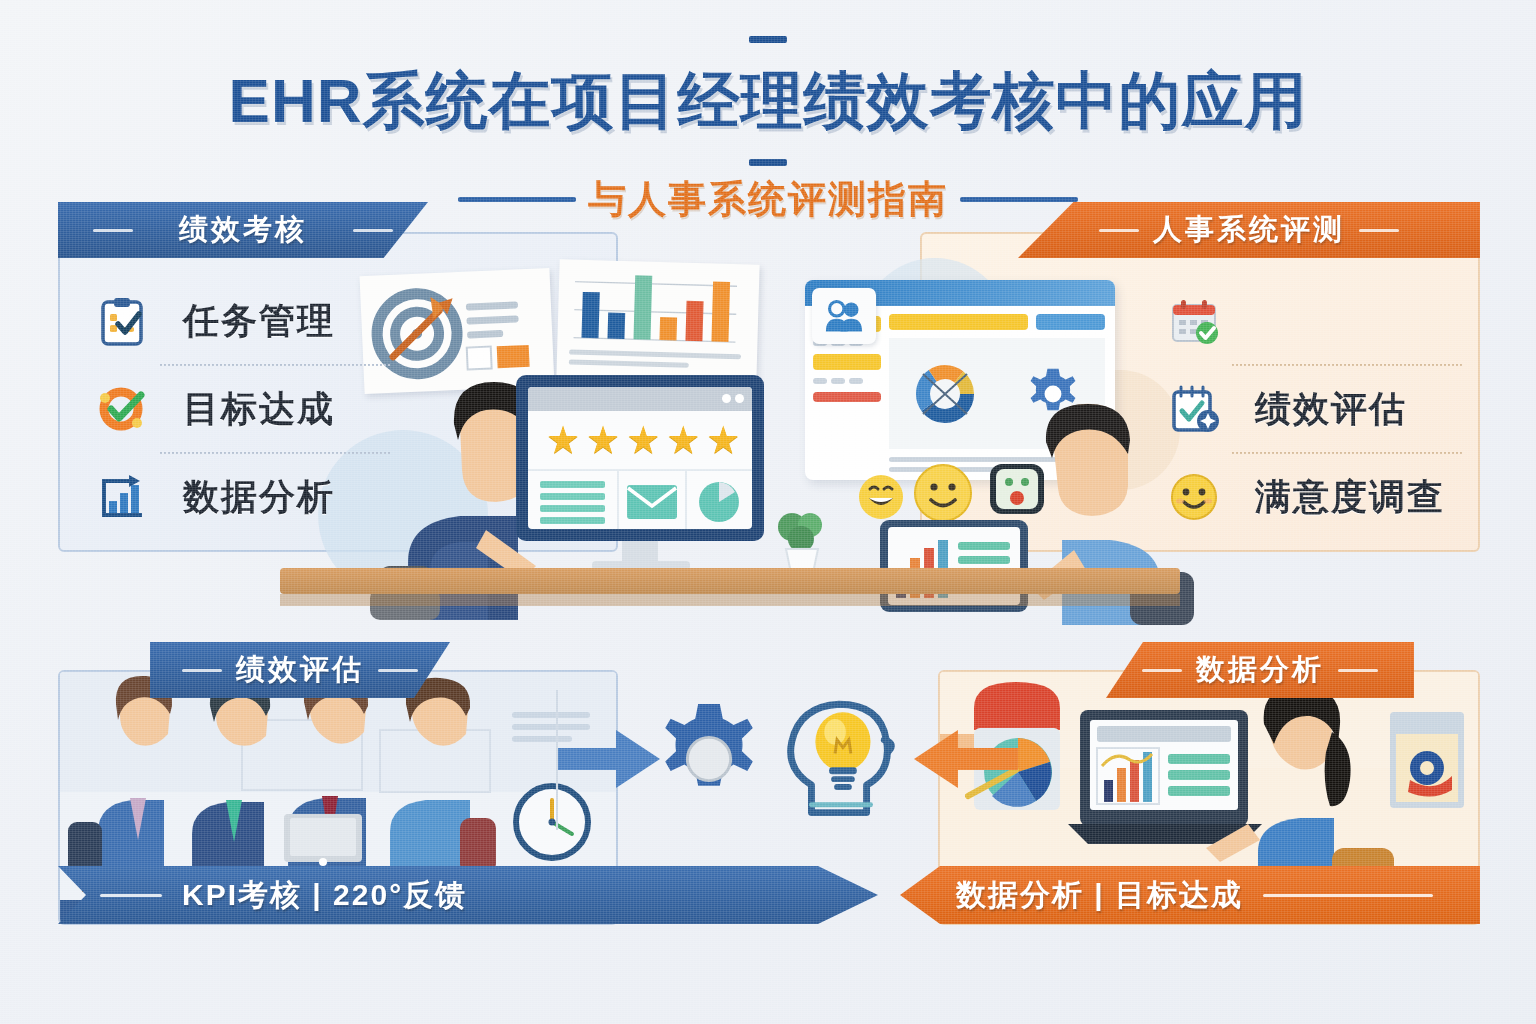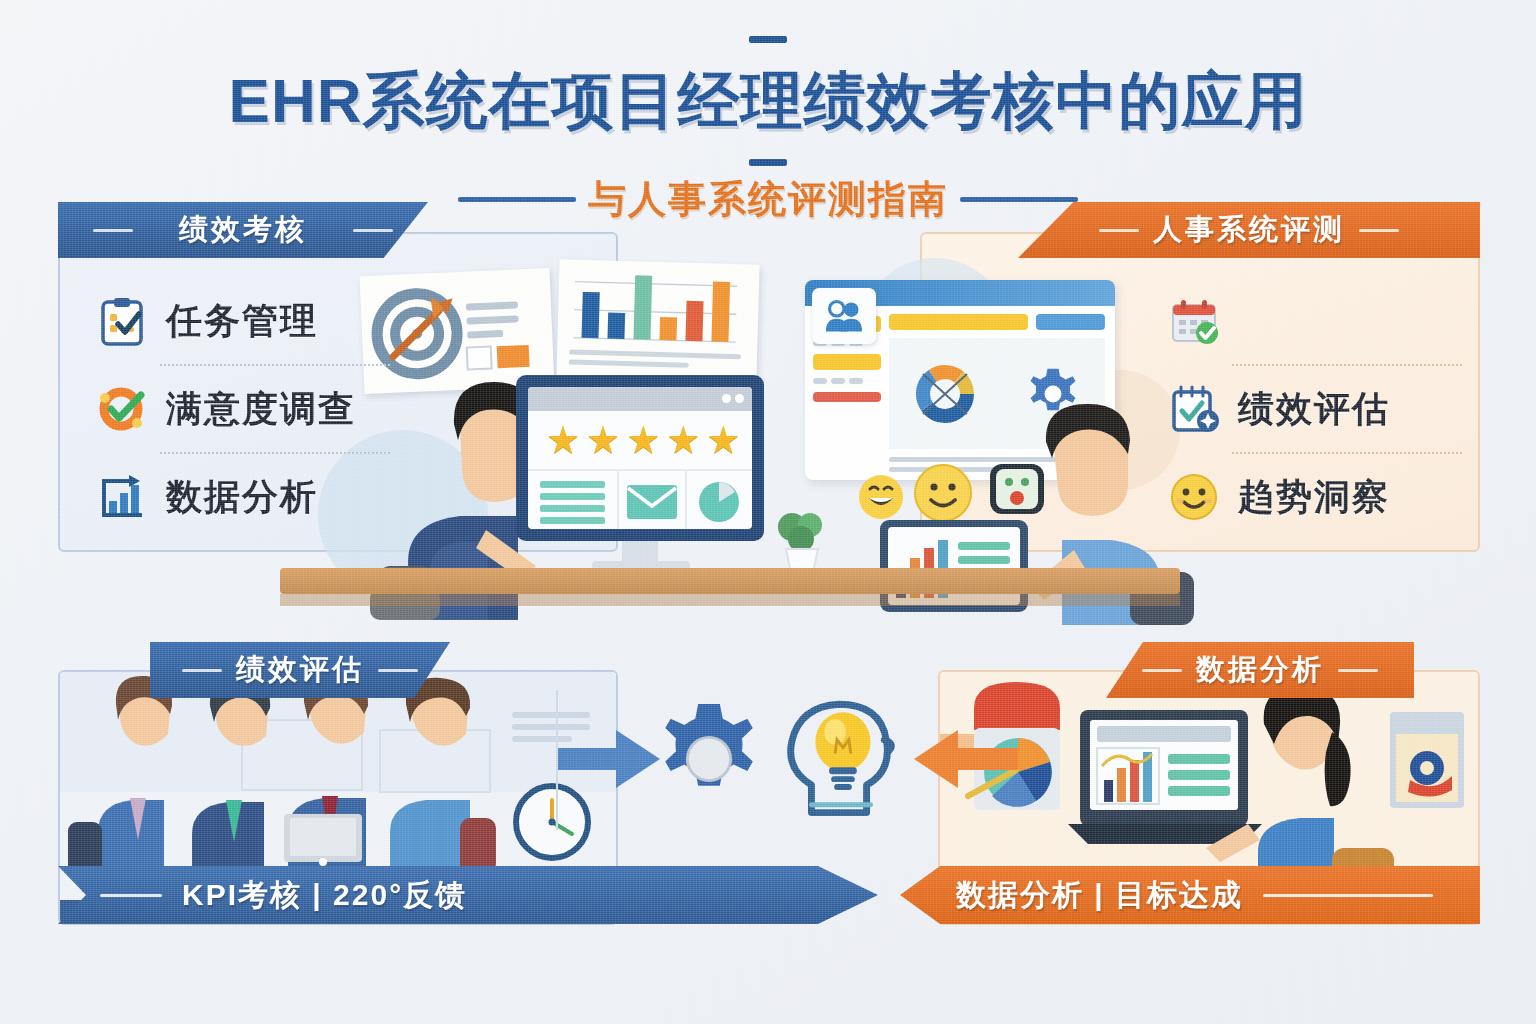--- a/index.html
+++ b/index.html
@@ -47,21 +47,21 @@
     text-shadow:1px 2px 2px rgba(0,0,0,.22); z-index:5;
   }
   .tab .bar{ width:40px; height:3px; background:rgba(255,255,255,.8); border-radius:2px; }
   .tab-blue{ background:linear-gradient(180deg,#3a6cae 0%,#2a558e 100%); }
   .tab-orange{ background:linear-gradient(180deg,#ea7228 0%,#d85f15 100%); }
   .tab-r{ clip-path:polygon(0 0,100% 0,88% 100%,0 100%); }
   .tab-l{ clip-path:polygon(12% 0,100% 0,100% 100%,0 100%); }
 
   
   .list{ position:absolute; z-index:6; }
-  .row{ display:flex; align-items:center; gap:18px; height:86px; }
+  .row{ display:flex; align-items:center; gap:35px; height:86px; }
   .row-sep{ height:1px; border-top:2px dotted #b7c3d4; width:230px; margin-left:64px; }
   .row-sep.or{ border-top-color:#d8bd9c; }
   .row-label{
     font-size:36px; font-weight:bold; color:#1e2530; letter-spacing:2px; white-space:nowrap;
     text-shadow:0 1px 0 rgba(255,255,255,.8);
   }
   .ic{ width:52px; height:52px; flex:0 0 52px; position:relative; }
 
   
   .banner{
@@ -145,21 +145,21 @@
   <div class="row-sep"></div>
   <div class="row">
     <span class="ic">
       <svg viewBox="0 0 52 52" width="52" height="52">
         <circle cx="25" cy="26" r="17" fill="none" stroke="#ef7b22" stroke-width="9"></circle>
         <circle cx="9" cy="15" r="5" fill="#f5cb4a"></circle>
         <circle cx="41" cy="40" r="5" fill="#f5cb4a"></circle>
         <path d="M15 26 L23 35 L45 12" fill="none" stroke="#2faa52" stroke-width="7" stroke-linecap="round" stroke-linejoin="round"></path>
       </svg>
     </span>
-    <span class="row-label">满意度调查</span>
+    <span class="row-label">目标达成</span>
   </div>
   <div class="row-sep"></div>
   <div class="row">
     <span class="ic">
       <svg viewBox="0 0 52 52" width="52" height="52">
         <path d="M8 8 L8 44 L46 44" fill="none" stroke="#1b4e86" stroke-width="4"></path>
         <rect x="13" y="30" width="8" height="12" fill="#2f79c0"></rect>
         <rect x="24" y="22" width="8" height="20" fill="#2f79c0"></rect>
         <rect x="35" y="14" width="8" height="28" fill="#2f79c0"></rect>
         <path d="M9 10 L37 10" fill="none" stroke="#1b4e86" stroke-width="4"></path>
@@ -217,21 +217,21 @@
       <svg viewBox="0 0 52 52" width="52" height="52">
         <circle cx="26" cy="26" r="22" fill="#f7cf3e"></circle>
         <circle cx="26" cy="26" r="22" fill="none" stroke="#e0b01e" stroke-width="2"></circle>
         <circle cx="18" cy="21" r="3.4" fill="#3a3222"></circle>
         <circle cx="34" cy="21" r="3.4" fill="#3a3222"></circle>
         <path d="M16 31 Q26 41 36 31" fill="none" stroke="#3a3222" stroke-width="3.5" stroke-linecap="round"></path>
         <ellipse cx="12" cy="30" rx="4" ry="2.6" fill="#f3a76a" opacity=".6"></ellipse>
         <ellipse cx="40" cy="30" rx="4" ry="2.6" fill="#f3a76a" opacity=".6"></ellipse>
       </svg>
     </span>
-    <span class="row-label">趋势洞察</span>
+    <span class="row-label">满意度调查</span>
   </div>
 </div>
 
 <div class="scene" style="left:300px; top:250px; width:940px; height:380px;">
 
   <div class="circ" style="left:18px; top:180px; width:170px; height:170px; background:#cfe0ef; opacity:.75;"></div>
   <div class="circ" style="left:560px; top:8px; width:150px; height:150px; background:#d6e4f0; opacity:.7;"></div>
   <div class="circ" style="left:760px; top:120px; width:120px; height:120px; background:#f2ddc4; opacity:.6;"></div>
 
   <div class="paper" style="left:62px; top:22px; width:190px; height:118px; transform:rotate(-2.5deg);">

